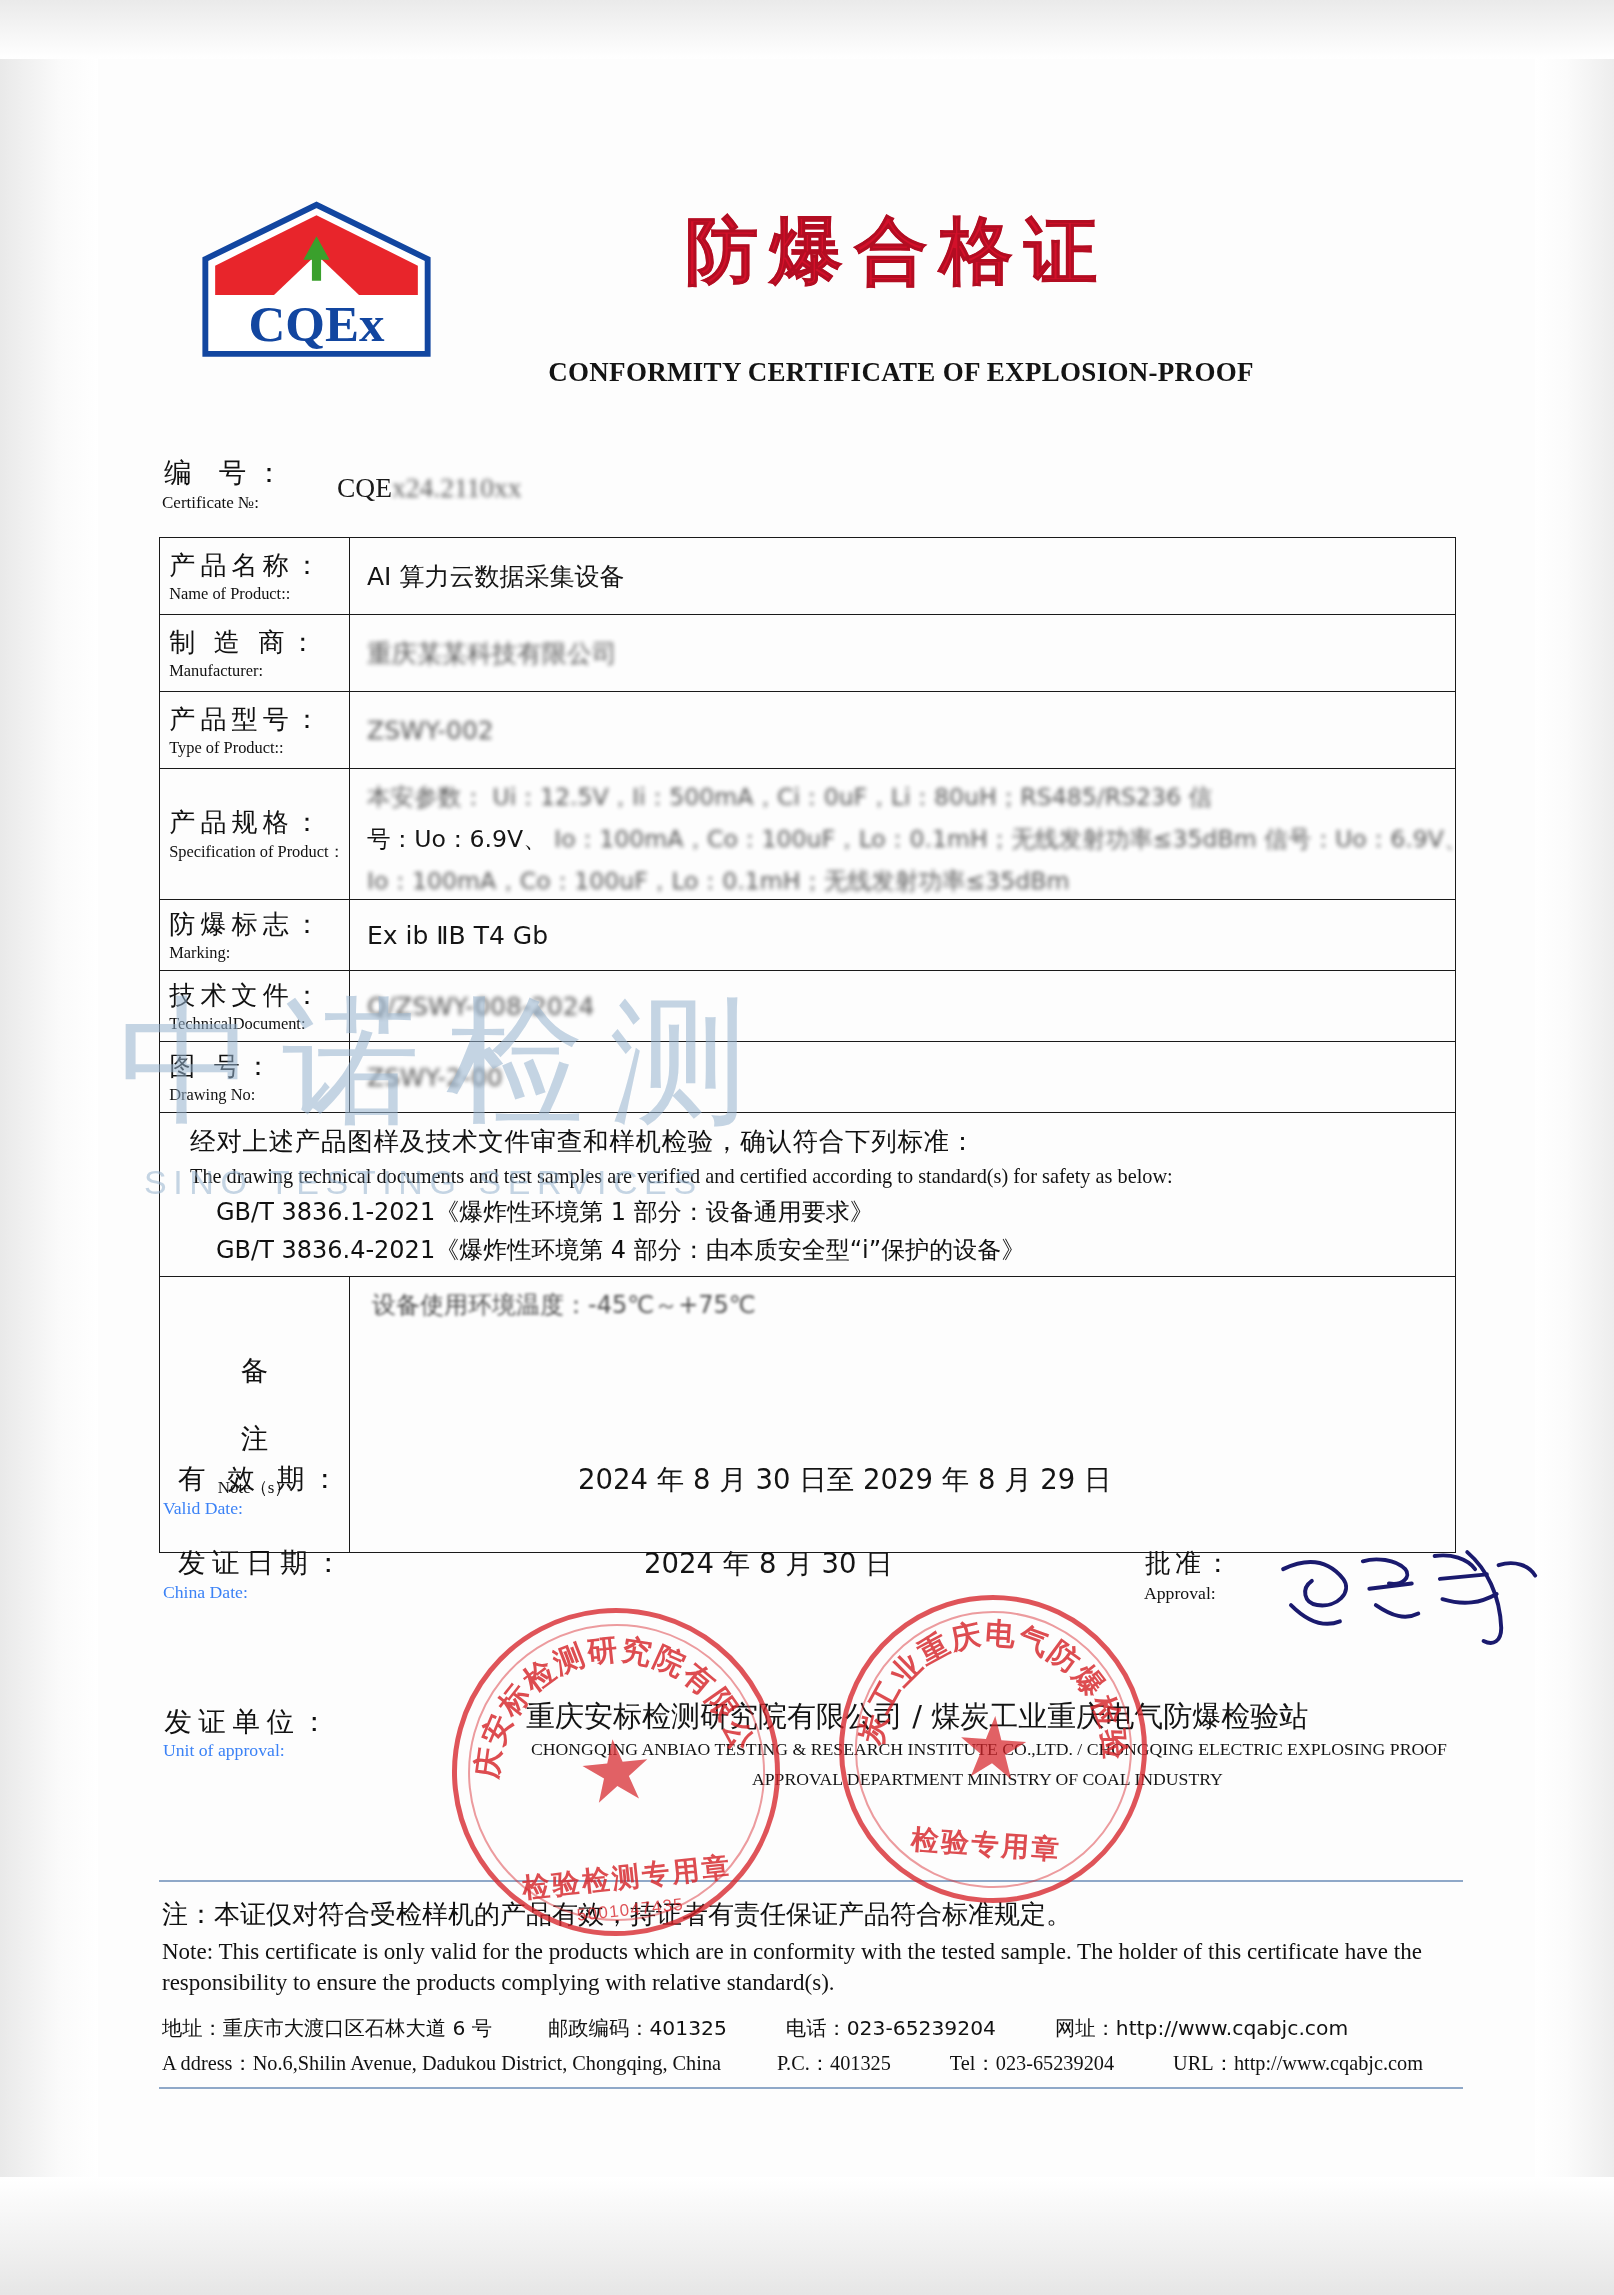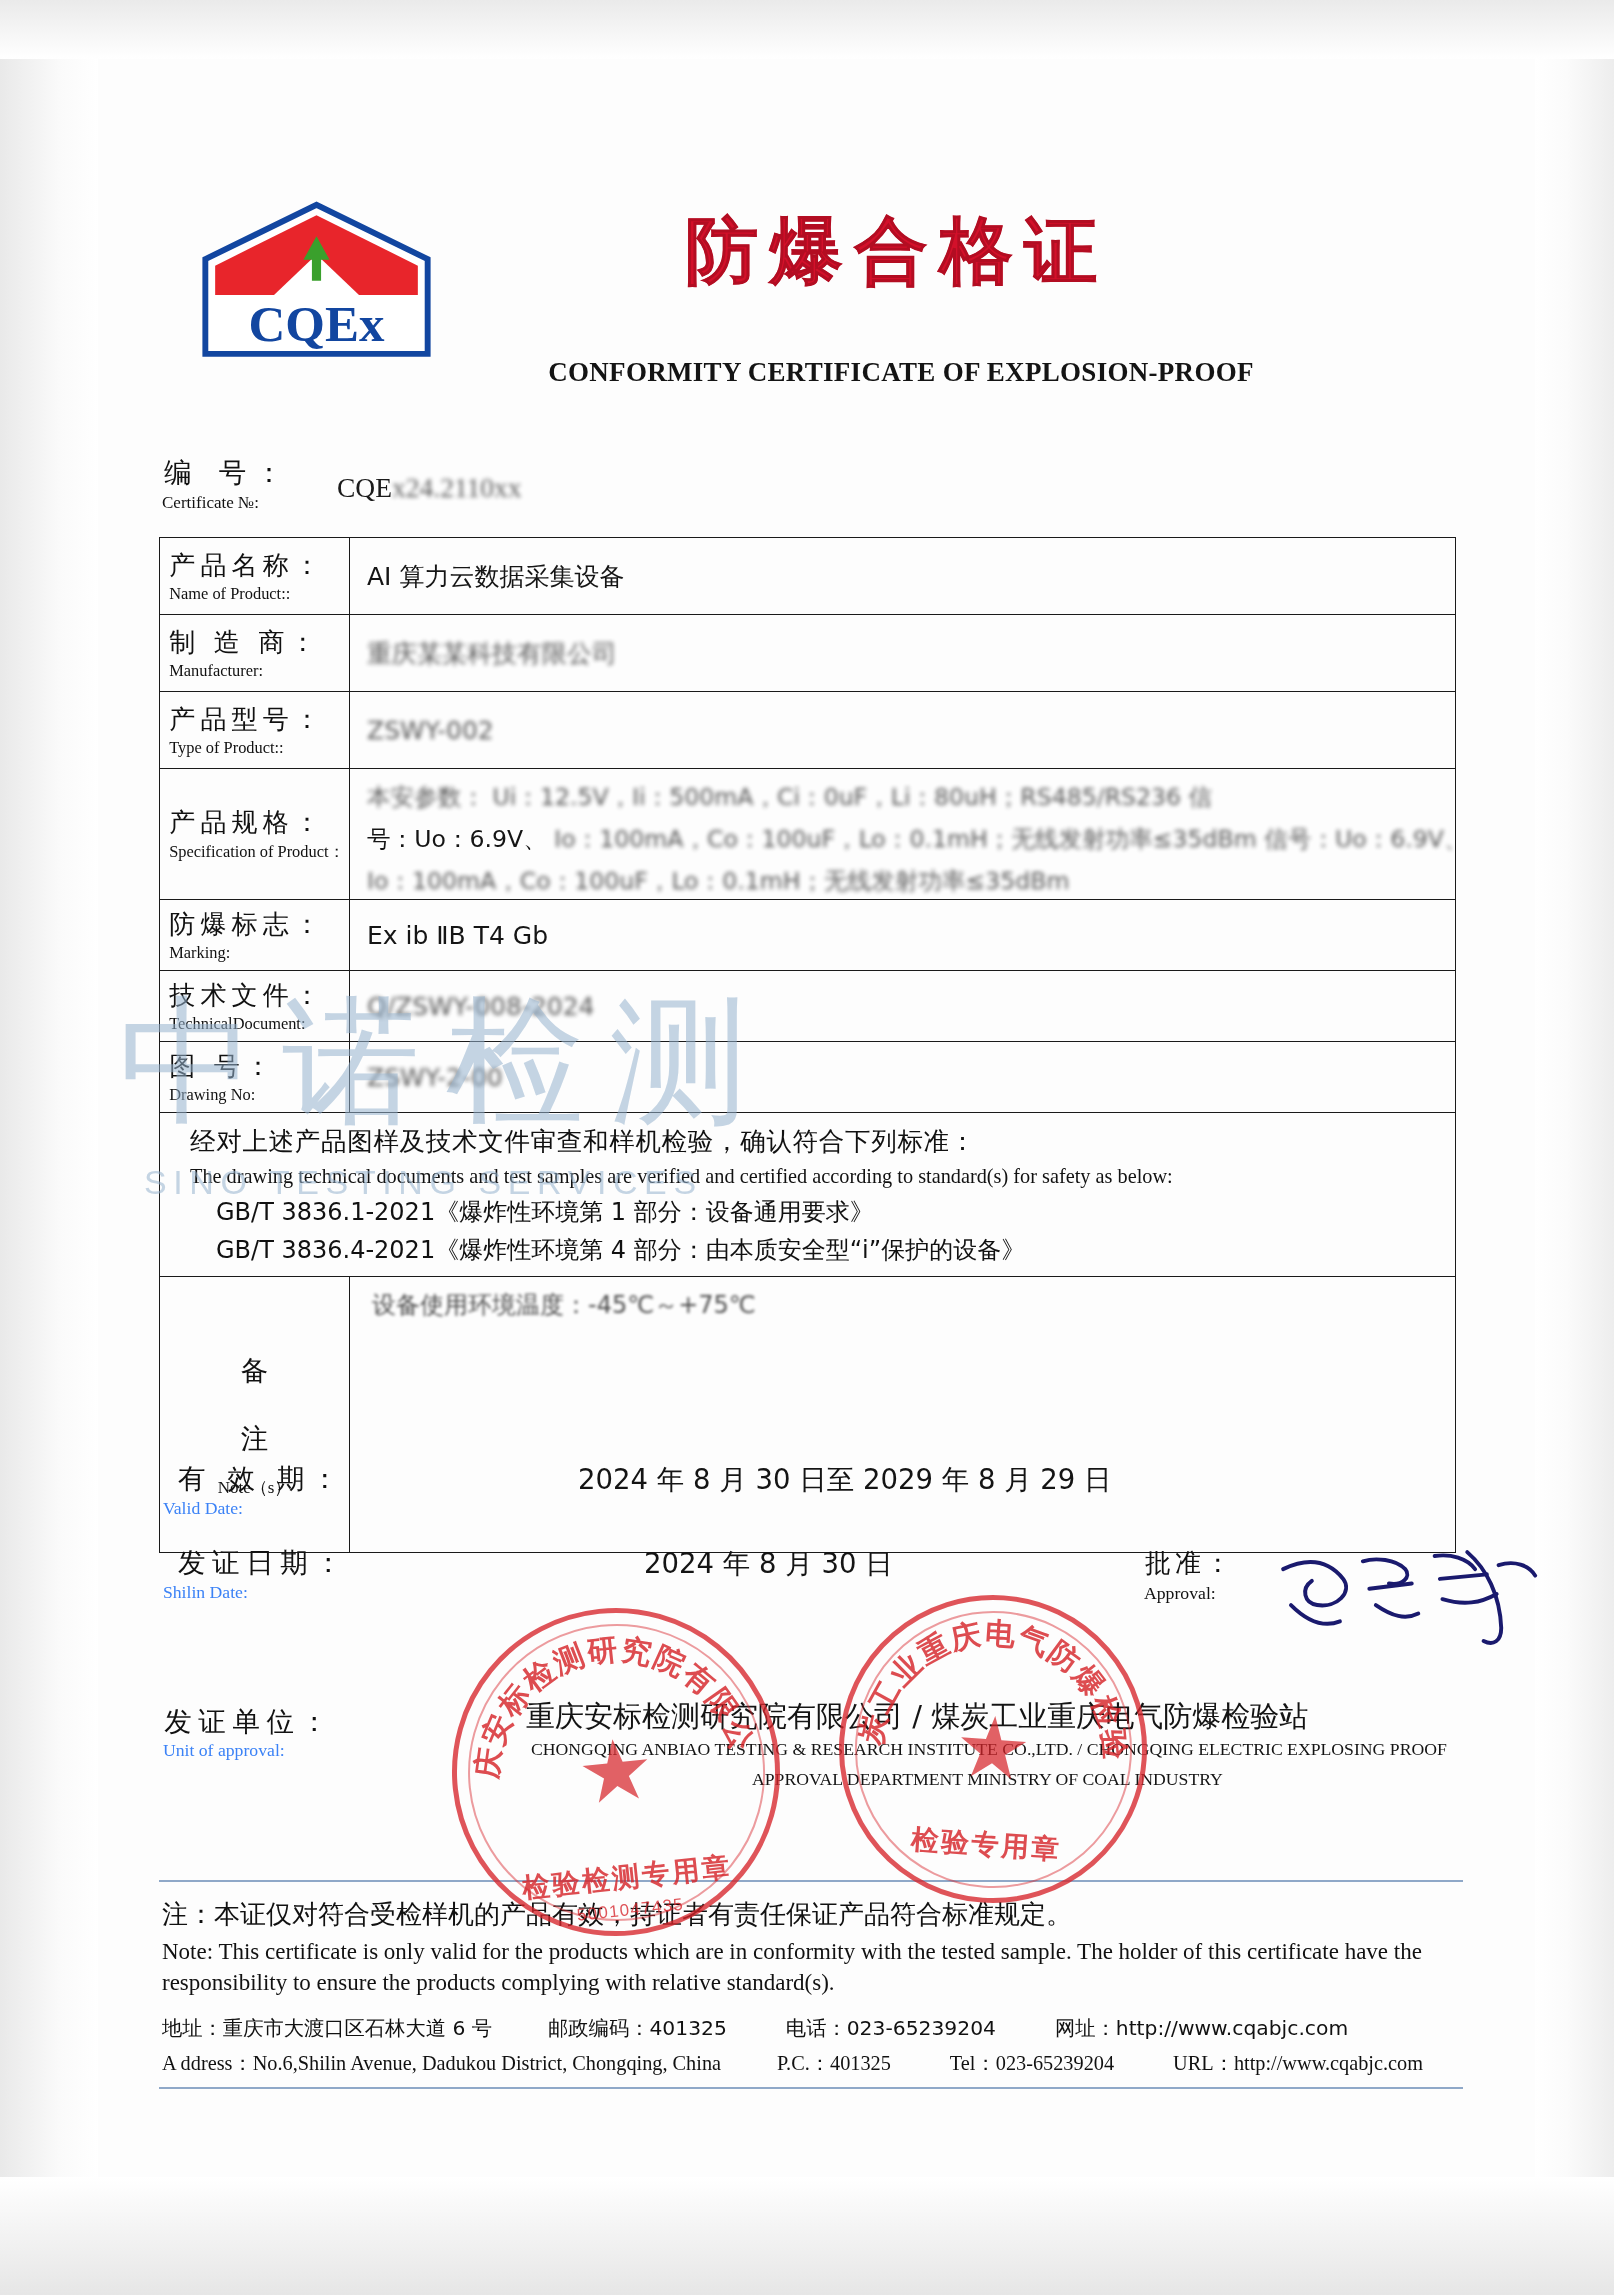--- a/index.html
+++ b/index.html
@@ -618,21 +618,21 @@
   </div>
 
   <div class="lower">
     <div class="lower-row">
       <div class="ll-cn">有 效 期：</div>
       <div class="ll-en">Valid Date:</div>
       <div class="valid-value">2024 年 8 月 30 日至 2029 年 8 月 29 日</div>
     </div>
     <div class="lower-row" style="margin-top:10.5px;">
       <div class="ll-cn">发证日期：</div>
-      <div class="ll-en">Shilin Date:</div>
+      <div class="ll-en">China Date:</div>
       <div class="issue-value">2024 年 8 月 30 日</div>
       <div class="approval-cn">批准：</div>
       <div class="approval-en">Approval:</div>
     </div>
   </div>
 
   <div class="signature">
     <svg viewBox="0 0 420 170" width="275" height="111">
       <g fill="none" stroke="#1a1a6e" stroke-width="6" stroke-linecap="round">
         <path d="M18 40 C 60 20, 90 30, 110 55 C 125 75, 100 100, 70 95 C 50 92, 45 70, 62 58"></path>

